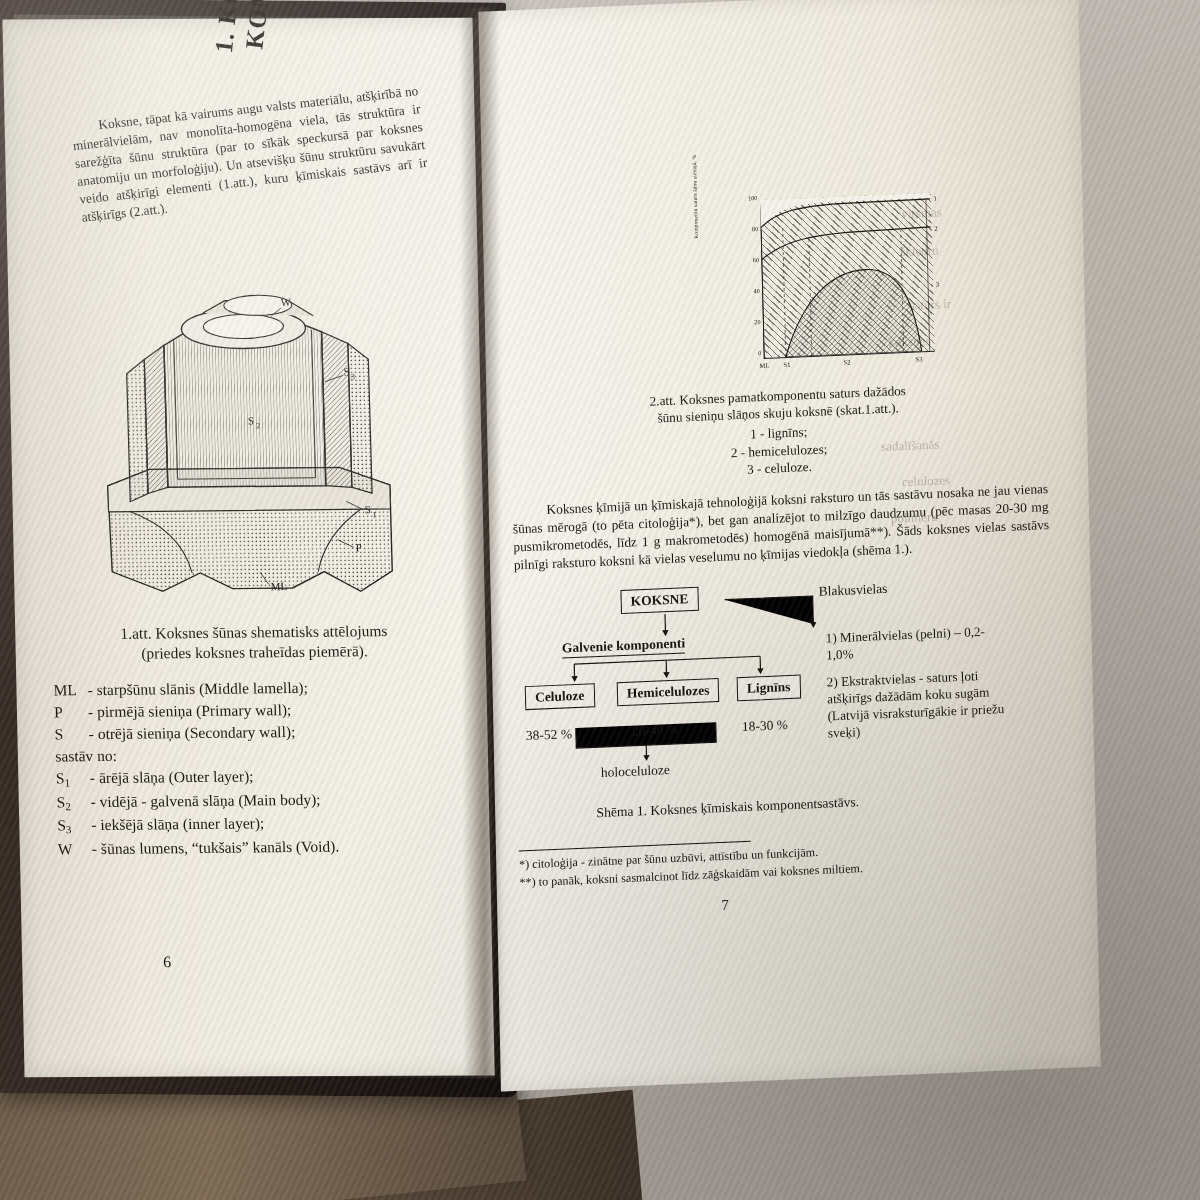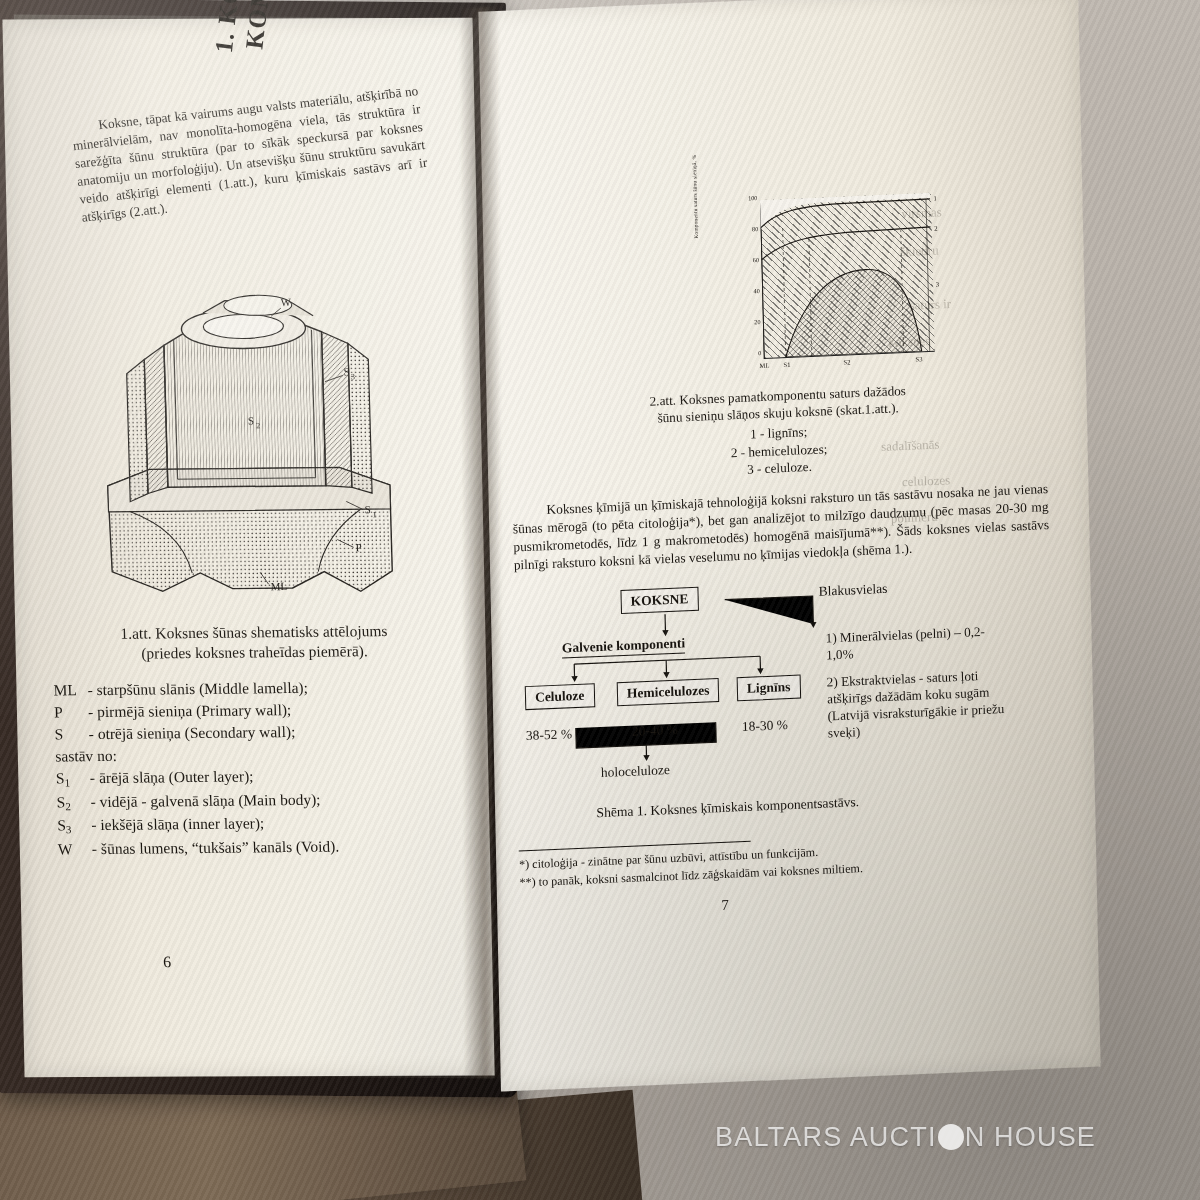--- a/index.html
+++ b/index.html
@@ -584,14 +584,13 @@
       <div class="ghost" style="left:396px; top:56px;">šķiedru</div>
       <div class="ghost" style="left:404px; top:110px;">saturs ir</div>
       <div class="ghost" style="left:382px; top:146px;">koksnes</div>
     </div>
 
     <div class="gutter"></div>
   </div>
 
   <div class="surface-noise"></div>
 
-  <div id="watermark">BALTARS AUCTI<span class="dot"></span>N HOUSE</div>
 </div>
 
 </body></html>

